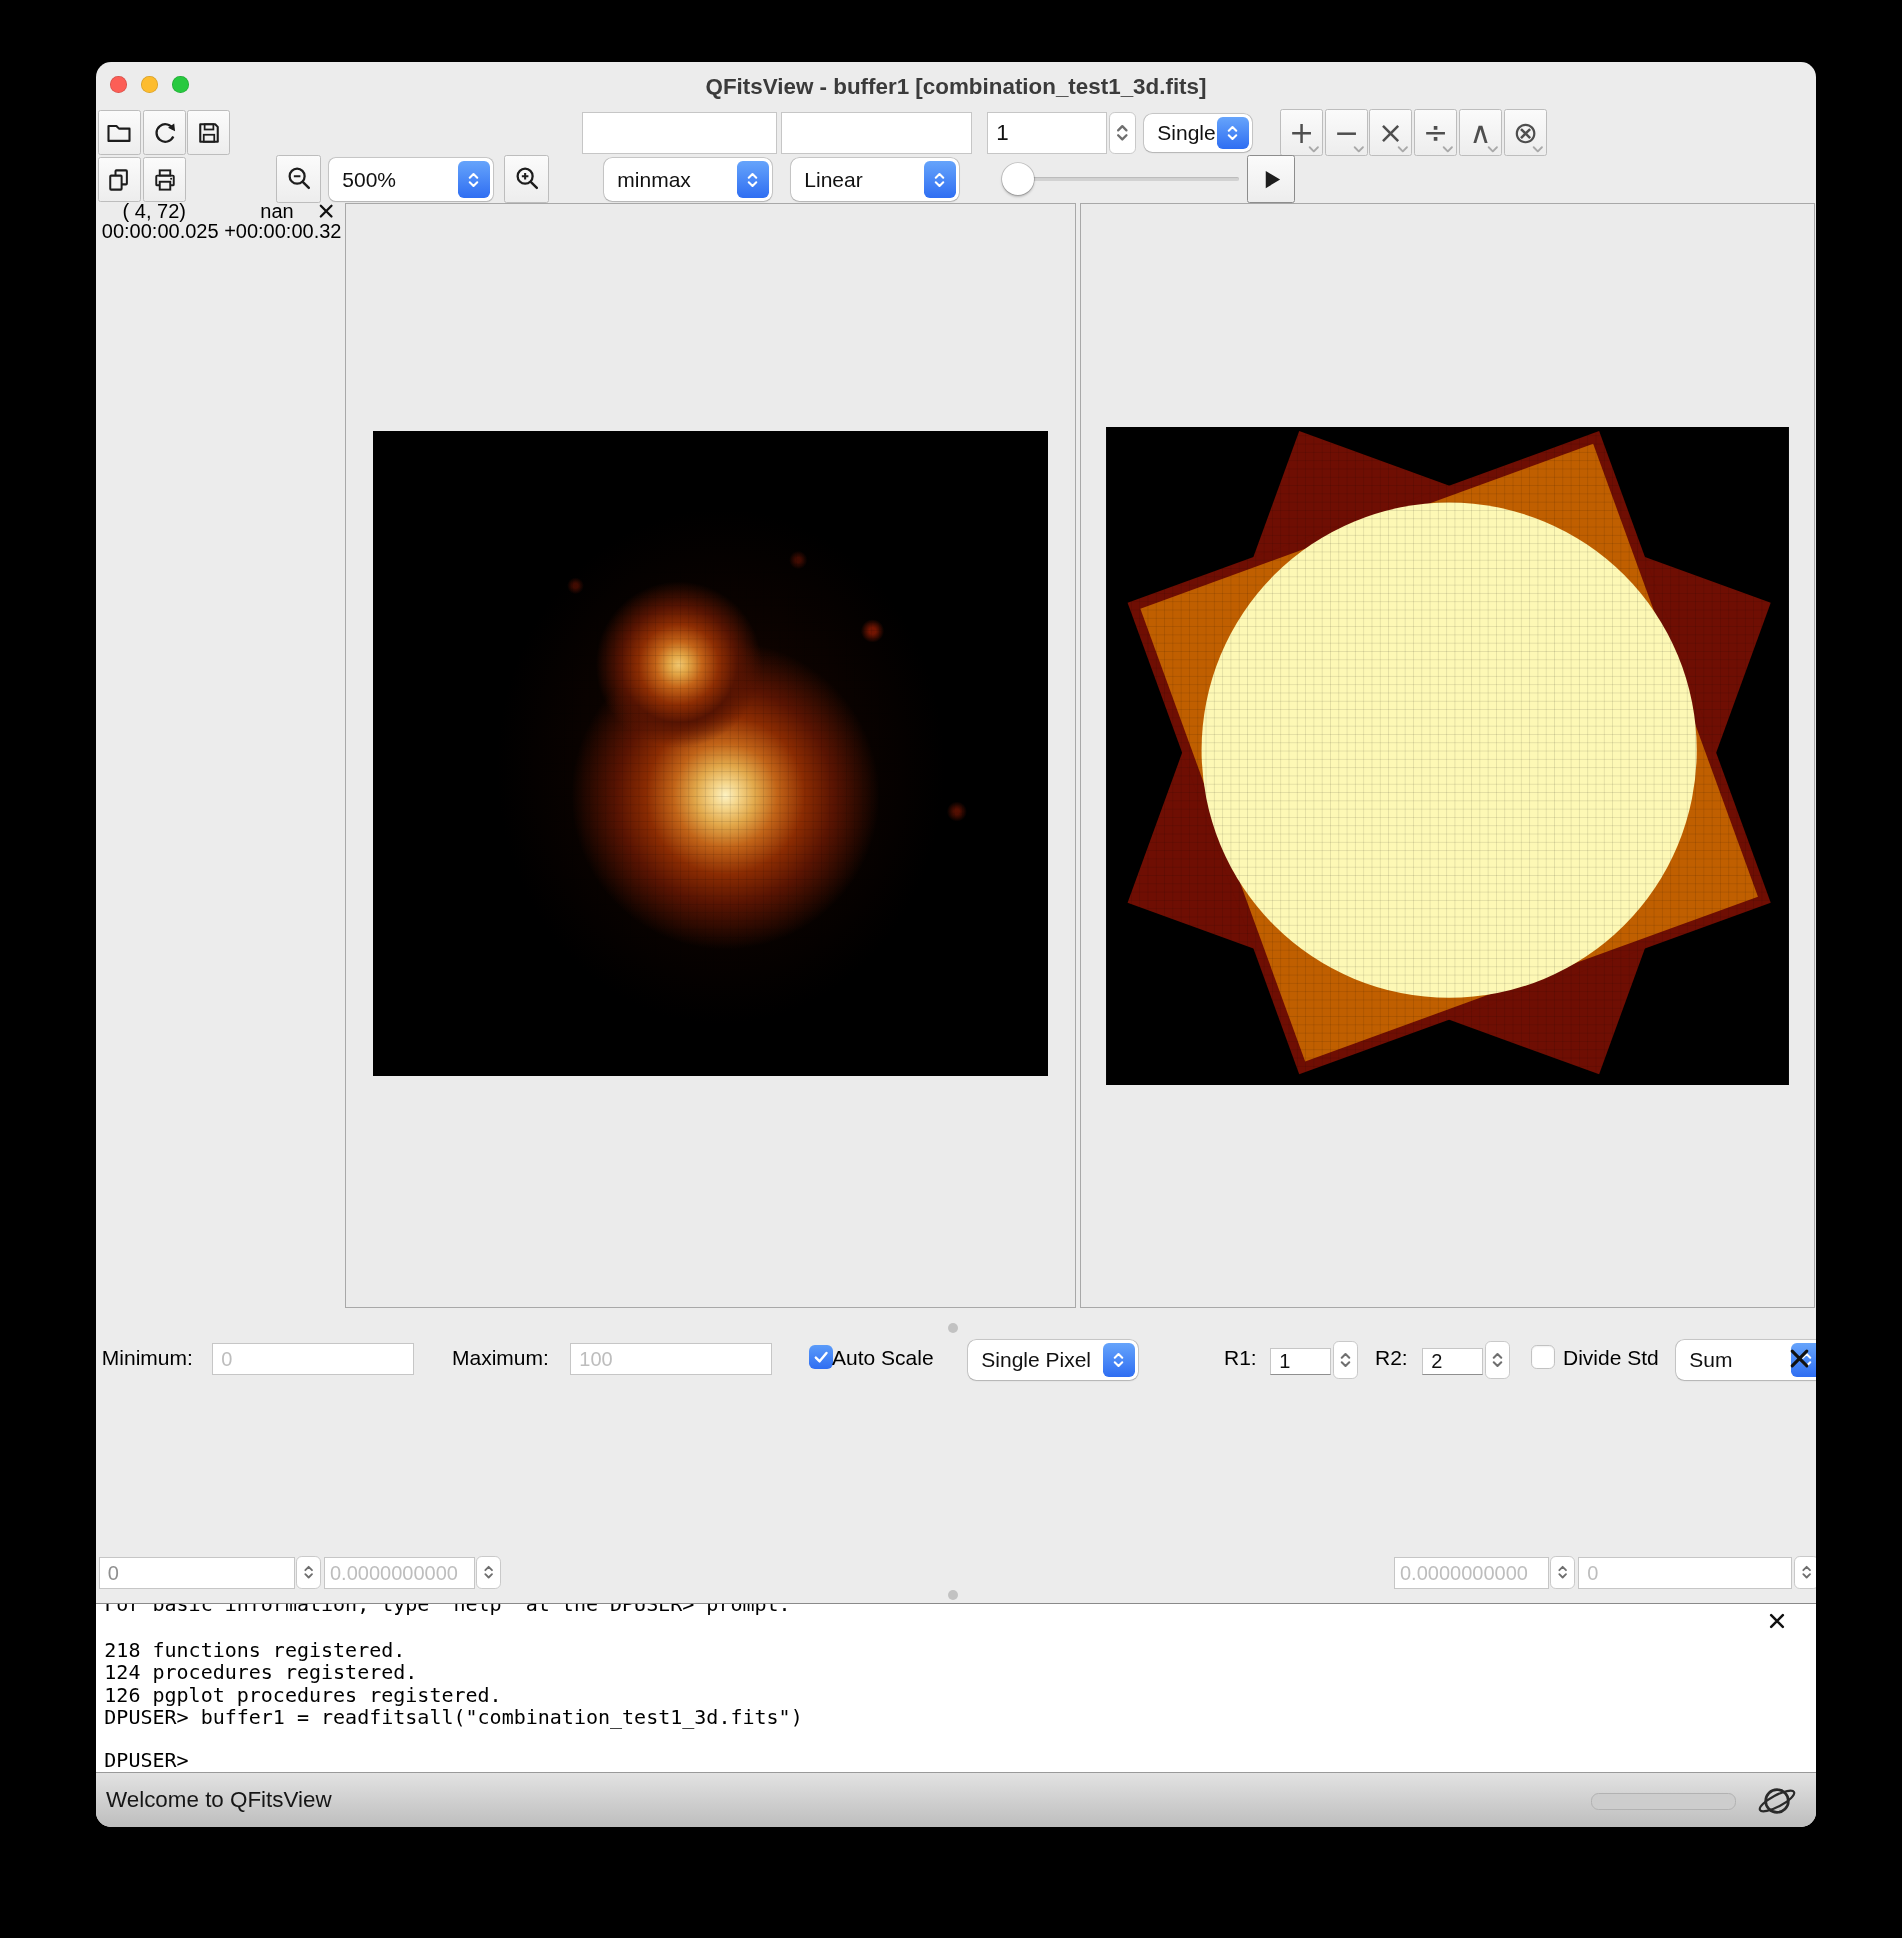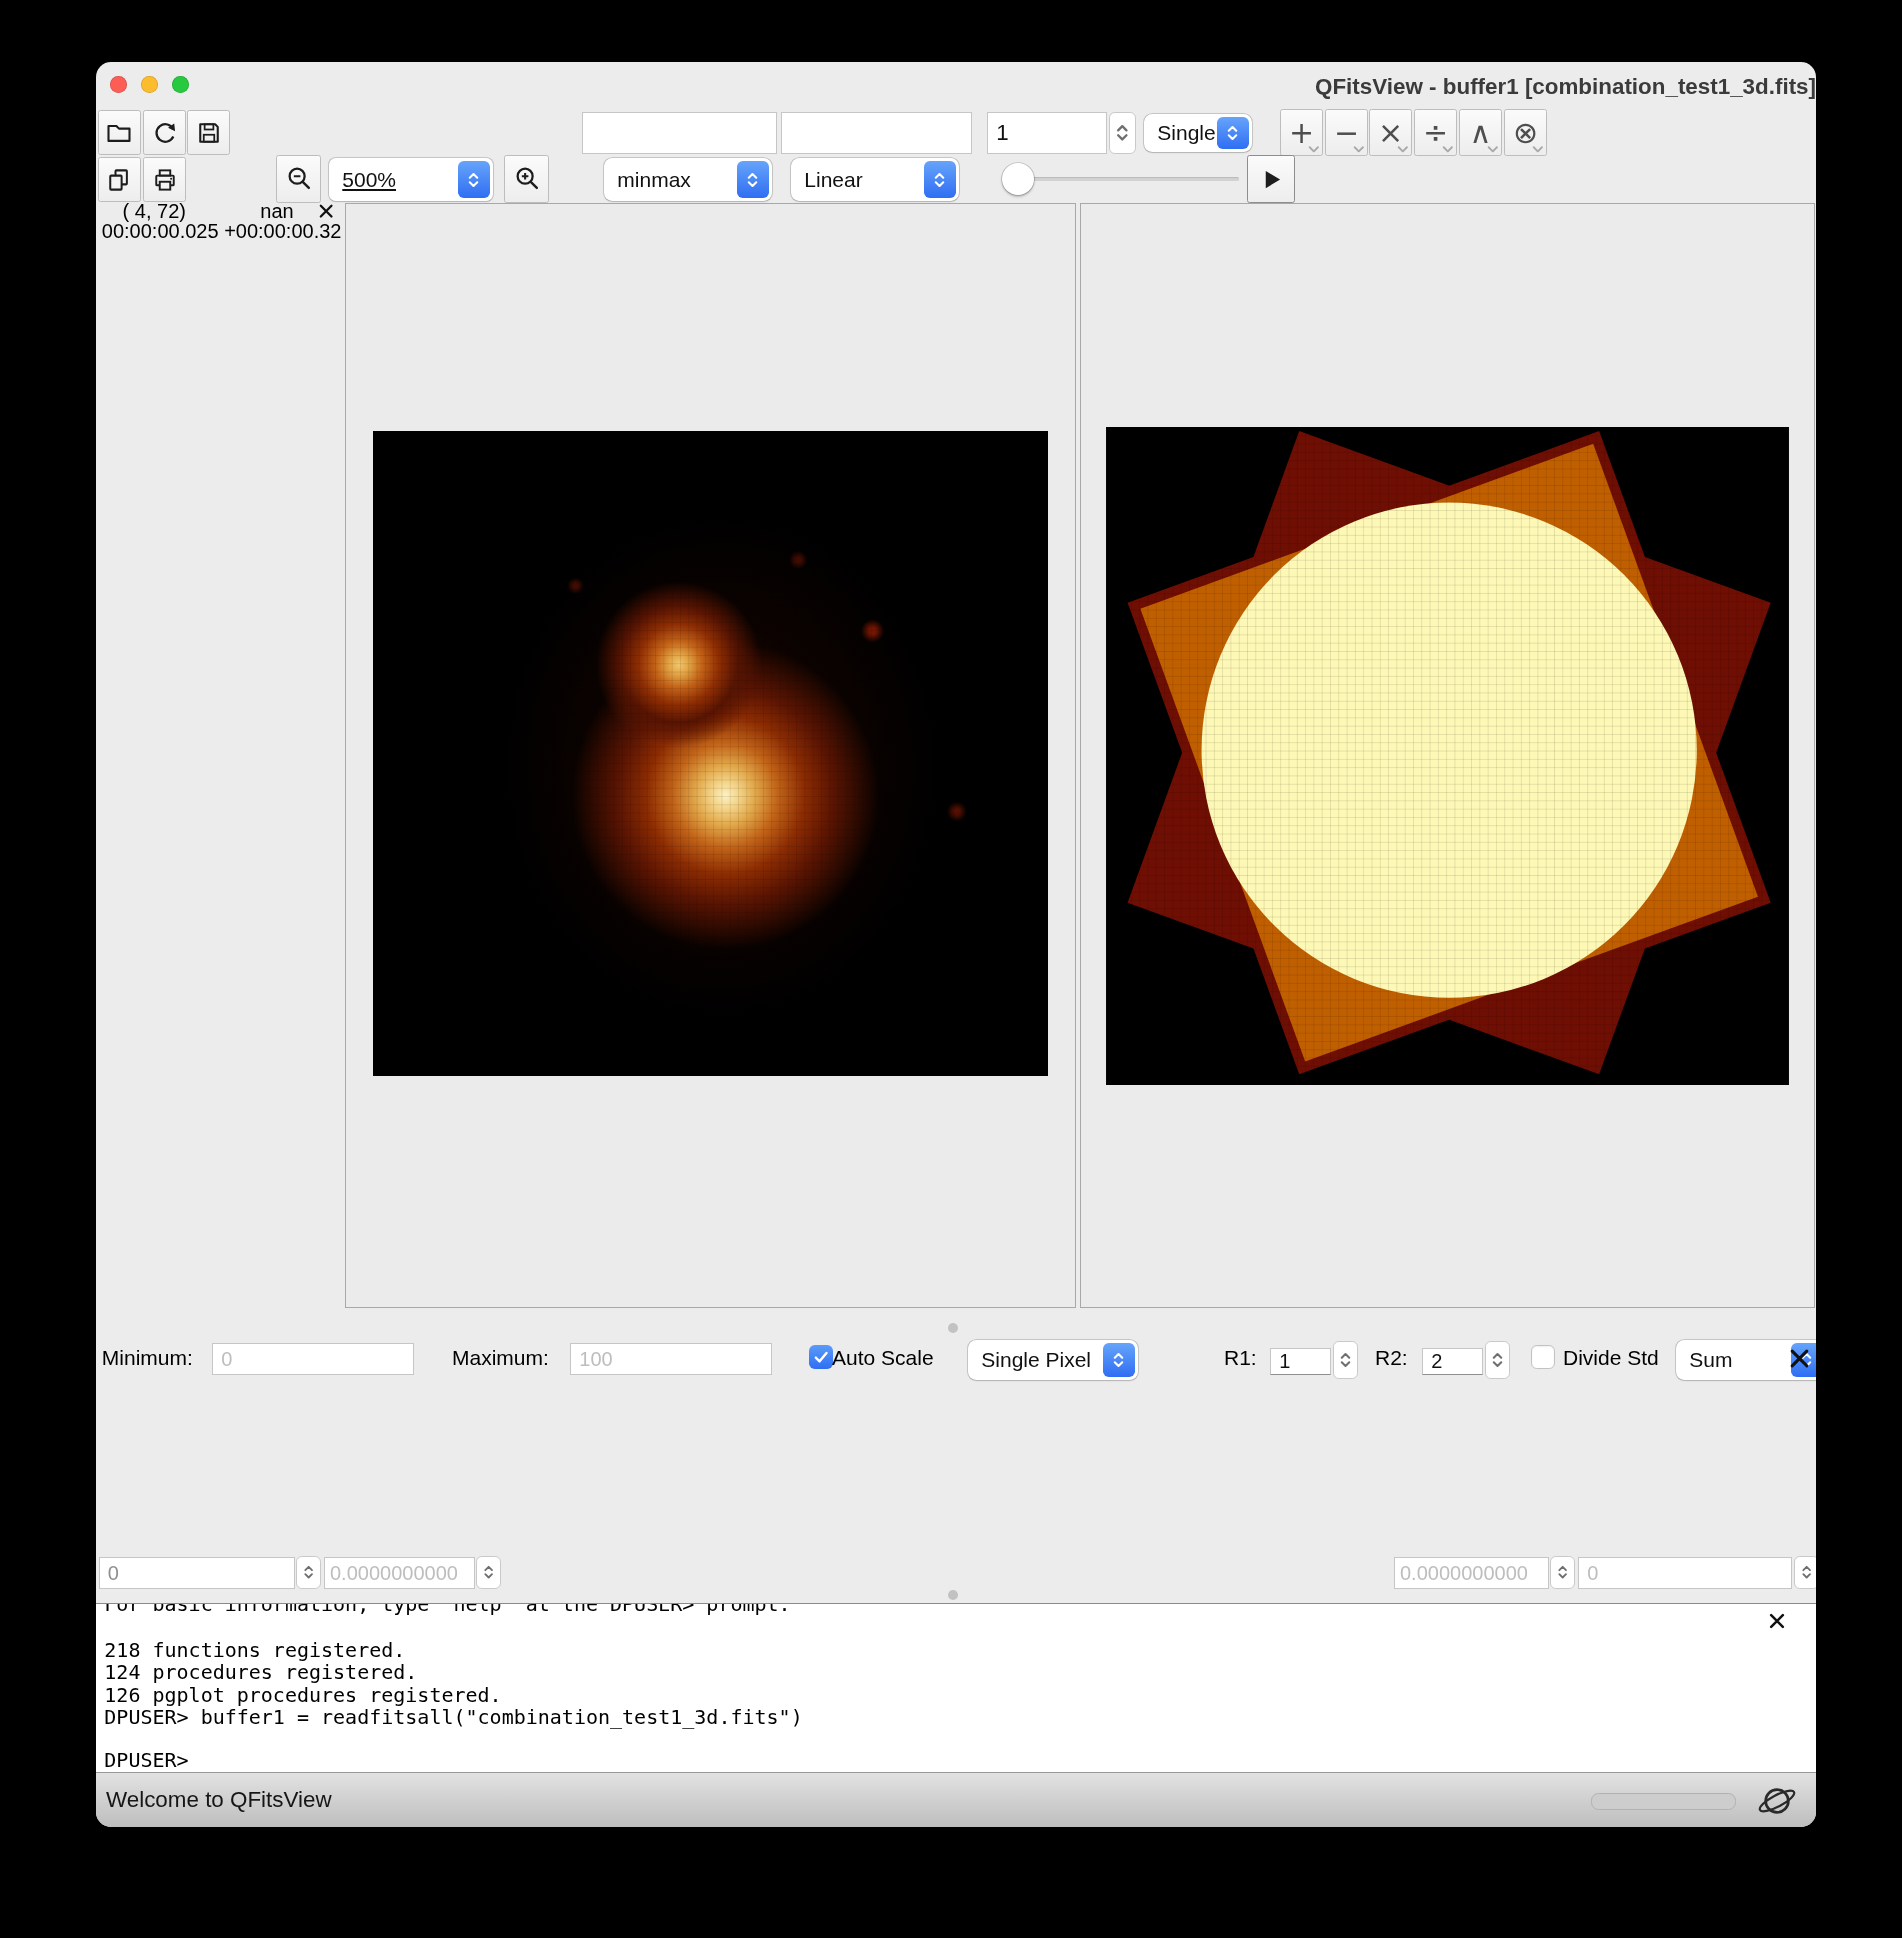--- a/index.html
+++ b/index.html
@@ -1,20 +1,20 @@
 <!DOCTYPE html>
 <html style="--accent: #2f6ef2; --window_bg: #ececec; --console_bg: #ffffff; --green: #00e000; --star_red: #6f0e03; --star_orange: #c05f00; --star_yellow: #fdf8b5; --traffic_red: #fc5e56; --traffic_yellow: #fdbc2e; --traffic_green: #27c93f;font-size:13.3px"><head>
 <meta charset="utf-8">
 <style>
   html,body{margin:0;padding:0;background:#000;}
   body{width:1902px;height:1939px;position:relative;font-family:"Liberation Sans",sans-serif;-webkit-font-smoothing:antialiased;}
   #window{position:absolute;left:96px;top:62px;width:1720px;height:1765px;background:var(--window_bg);border-radius:15px;overflow:hidden;}
   
   .tl{position:absolute;top:14px;width:16.6px;height:16.6px;border-radius:50%;box-shadow:inset 0 0 0 0.8px rgba(0,0,0,.15);}
-  #title{position:absolute;left:0;top:11.6px;width:100%;text-align:right;font-size:22.4px;font-weight:bold;color:#3b3b3b;}
+  #title{position:absolute;left:0;top:11.6px;width:100%;text-align:center;font-size:22.4px;font-weight:bold;color:#3b3b3b;}
   
   .btn{position:absolute;background:linear-gradient(#fbfbfb,#ededed);border:0.8px solid #bdbdbd;border-radius:2.5px;display:flex;align-items:center;justify-content:center;color:#1d1d1d;box-sizing:border-box;}
   .ic{display:block;}
   .mathbtn{font-family:"DejaVu Sans",sans-serif;font-size:30px;color:#4e4e4e;}
   .mathbtn .cv{position:absolute;right:2.5px;bottom:2.5px;color:#a9a9a9;}
   
   .field{position:absolute;background:#fff;border:0.8px solid #c6c6c6;box-sizing:border-box;font-size:21px;color:#111;padding-left:8.3px;display:flex;align-items:center;}
   .ghost{color:#bdbdbd;}
   .dim{color:#8f8f8f;}
   .combo{position:absolute;background:#fff;border-radius:8.3px;box-shadow:0 0 0 0.8px rgba(0,0,0,.18),0 0.8px 1.7px rgba(0,0,0,.12);font-size:21px;color:#111;display:flex;align-items:center;padding-left:13.3px;box-sizing:border-box;}
@@ -203,21 +203,21 @@
   <div class="btn" style="left:47px;top:95px;width:43px;height:45px;">
     <svg class="ic" width="28" height="28" viewBox="0 0 34 34">
         <use href="#i-print"></use>
       </svg>
   </div>
   <div class="btn" style="left:180px;top:93px;width:45px;height:48px;">
     <svg class="ic" width="30" height="30" viewBox="0 0 36 36">
         <use href="#i-zoomout"></use>
       </svg>
   </div>
-  <div class="combo" style="left:233px;top:96px;width:164px;height:43px;border-radius:6.6px;text-decoration:underline;">
+  <div class="combo" style="left:233px;top:96px;width:164px;height:43px;border-radius:6.6px;">
     <span>500%</span>
     <span class="bluechev">
         <svg class="ic" width="15" height="20" viewBox="0 0 18 24">
           <use href="#i-updown"></use>
         </svg>
       </span>
   </div>
   <div class="btn" style="left:408px;top:93px;width:45px;height:48px;">
     <svg class="ic" width="30" height="30" viewBox="0 0 36 36">
         <use href="#i-zoomin"></use>

